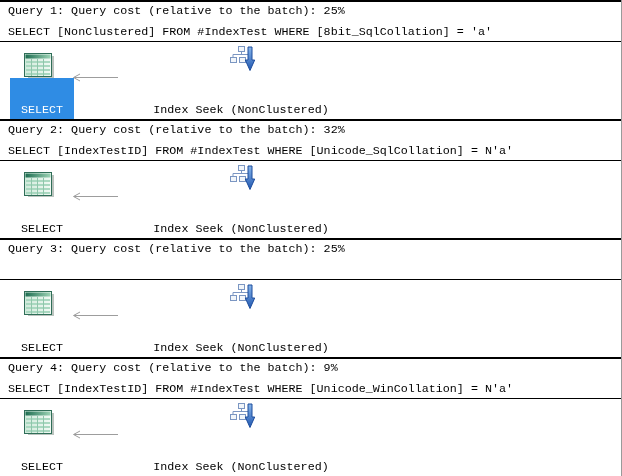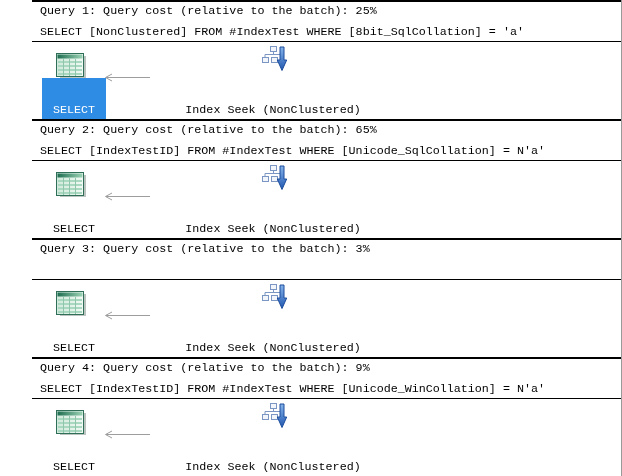--- a/index.html
+++ b/index.html
@@ -2,21 +2,21 @@
 <html style="--sel-bg: #2f8ce4; --sel-fg: #ffffff;"><head>
 <meta charset="utf-8">
 <style>
   html,body{margin:0;padding:0;background:#fff;}
   body{
     width:622px;height:476px;overflow:hidden;
     font-family:"Liberation Mono","DejaVu Sans Mono",monospace;
     font-size:11.7px;color:#000;
     --sel-bg:#2f8ce4;--sel-fg:#ffffff;
   }
-  #plan-pane{width:622px;height:476px;box-sizing:border-box;border-right:1px solid #9a9a9a;background:#fff;padding-left:32px;}
+  #plan-pane{width:622px;height:476px;box-sizing:border-box;border-right:1px solid #9a9a9a;background:#fff;}
   .query{height:119px;box-sizing:border-box;border-top:2px solid #000;position:relative;background:#fff;}
   .qheader{height:40px;box-sizing:border-box;border-bottom:1px solid #000;padding:3px 0 0 8px;background:#fff;}
   .qheader p{margin:0;line-height:13px;white-space:pre;}
   .qheader p + p{margin-top:8px;}
   .plan{position:relative;height:76px;}
   .sel-icon{position:absolute;left:24px;top:11px;width:31px;height:26px;}
   .sel-icon svg{display:block;}
   .sel-label{position:absolute;left:10px;top:36px;width:64px;text-align:center;line-height:13px;padding:0;white-space:pre;}
   .sel-label.selected{background:var(--sel-bg);color:var(--sel-fg);}
   .arrow{position:absolute;left:71px;top:30px;width:48px;height:9px;}
@@ -102,21 +102,21 @@
       <div class="seek-text">
         <div class="l1">Index Seek (NonClustered)</div>
         <div class="l2">[#IndexTest].[IX_#IndexTest_ASCII_S…</div>
         <div class="l3">Cost: 100 %</div>
       </div>
     </div>
   </section>
 
   <section class="query">
     <div class="qheader">
-      <p>Query 2: Query cost (relative to the batch): 65%</p>
+      <p>Query 2: Query cost (relative to the batch): 32%</p>
       <p>SELECT [IndexTestID] FROM #IndexTest WHERE [Unicode_SqlCollation] = N'a'</p>
     </div>
     <div class="plan">
       <span class="sel-icon">
           <svg width="31" height="26">
             <use href="#i-grid"></use>
           </svg>
         </span>
       <div class="sel-label">
         <div>SELECT</div>
@@ -131,21 +131,21 @@
       <div class="seek-text">
         <div class="l1">Index Seek (NonClustered)</div>
         <div class="l2">[#IndexTest].[IX_#IndexTest_Unicode…</div>
         <div class="l3">Cost: 100 %</div>
       </div>
     </div>
   </section>
 
   <section class="query">
     <div class="qheader">
-      <p>Query 3: Query cost (relative to the batch): 3%</p>
+      <p>Query 3: Query cost (relative to the batch): 25%</p>
     </div>
     <div class="plan">
       <span class="sel-icon">
           <svg width="31" height="26">
             <use href="#i-grid"></use>
           </svg>
         </span>
       <div class="sel-label">
         <div>SELECT</div>
         <div>Cost: 0 %</div>

